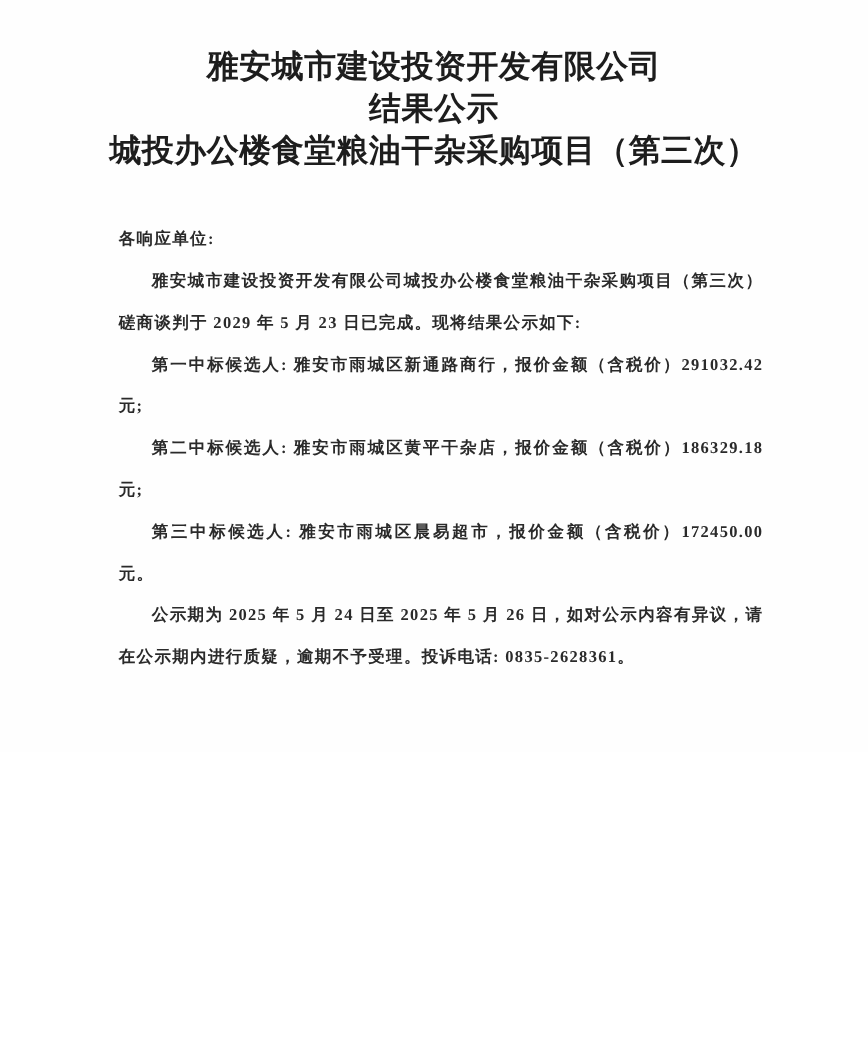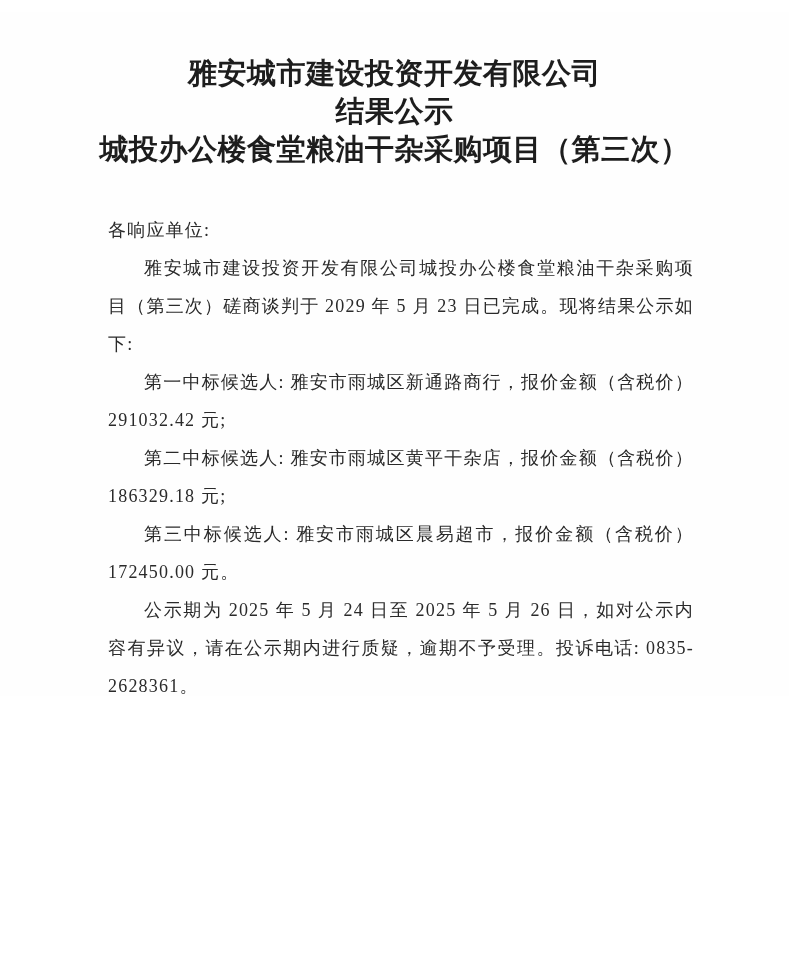--- a/index.html
+++ b/index.html
@@ -1,20 +1,20 @@
 <!DOCTYPE html>
 <html><head>
 <meta charset="utf-8">
 <style>
   html, body { margin: 0; padding: 0; background: #ffffff; }
   .page {
     position: relative;
     width: 789px;
     height: 684px;
-    margin: 12px auto;
+    margin: 0 auto;
     background: #fefefe;
     font-family: "Liberation Serif", "DejaVu Serif", serif;
     color: #262626;
     overflow: hidden;
   }
 
   
   .title-block {
     position: absolute;
     top: 42px;
@@ -27,25 +27,26 @@
     letter-spacing: 0.5px;
     color: #1d1d1d;
   }
 
   
   .body-block {
     position: absolute;
     top: 199px;
     left: 108px;
     width: 586px;
-    font-size: 18px;
+    font-size: 15px;
     line-height: 38px;
     letter-spacing: 1.2px;
     text-align: justify;
     color: #2a2a2a;
+    font-weight: bold;
   }
   .body-block p { margin: 0; }
   .para-indent { text-indent: 2em; }
 
   
   .signature-block {
     position: absolute;
     top: 812px;
     right: 97px;
     width: 300px;

